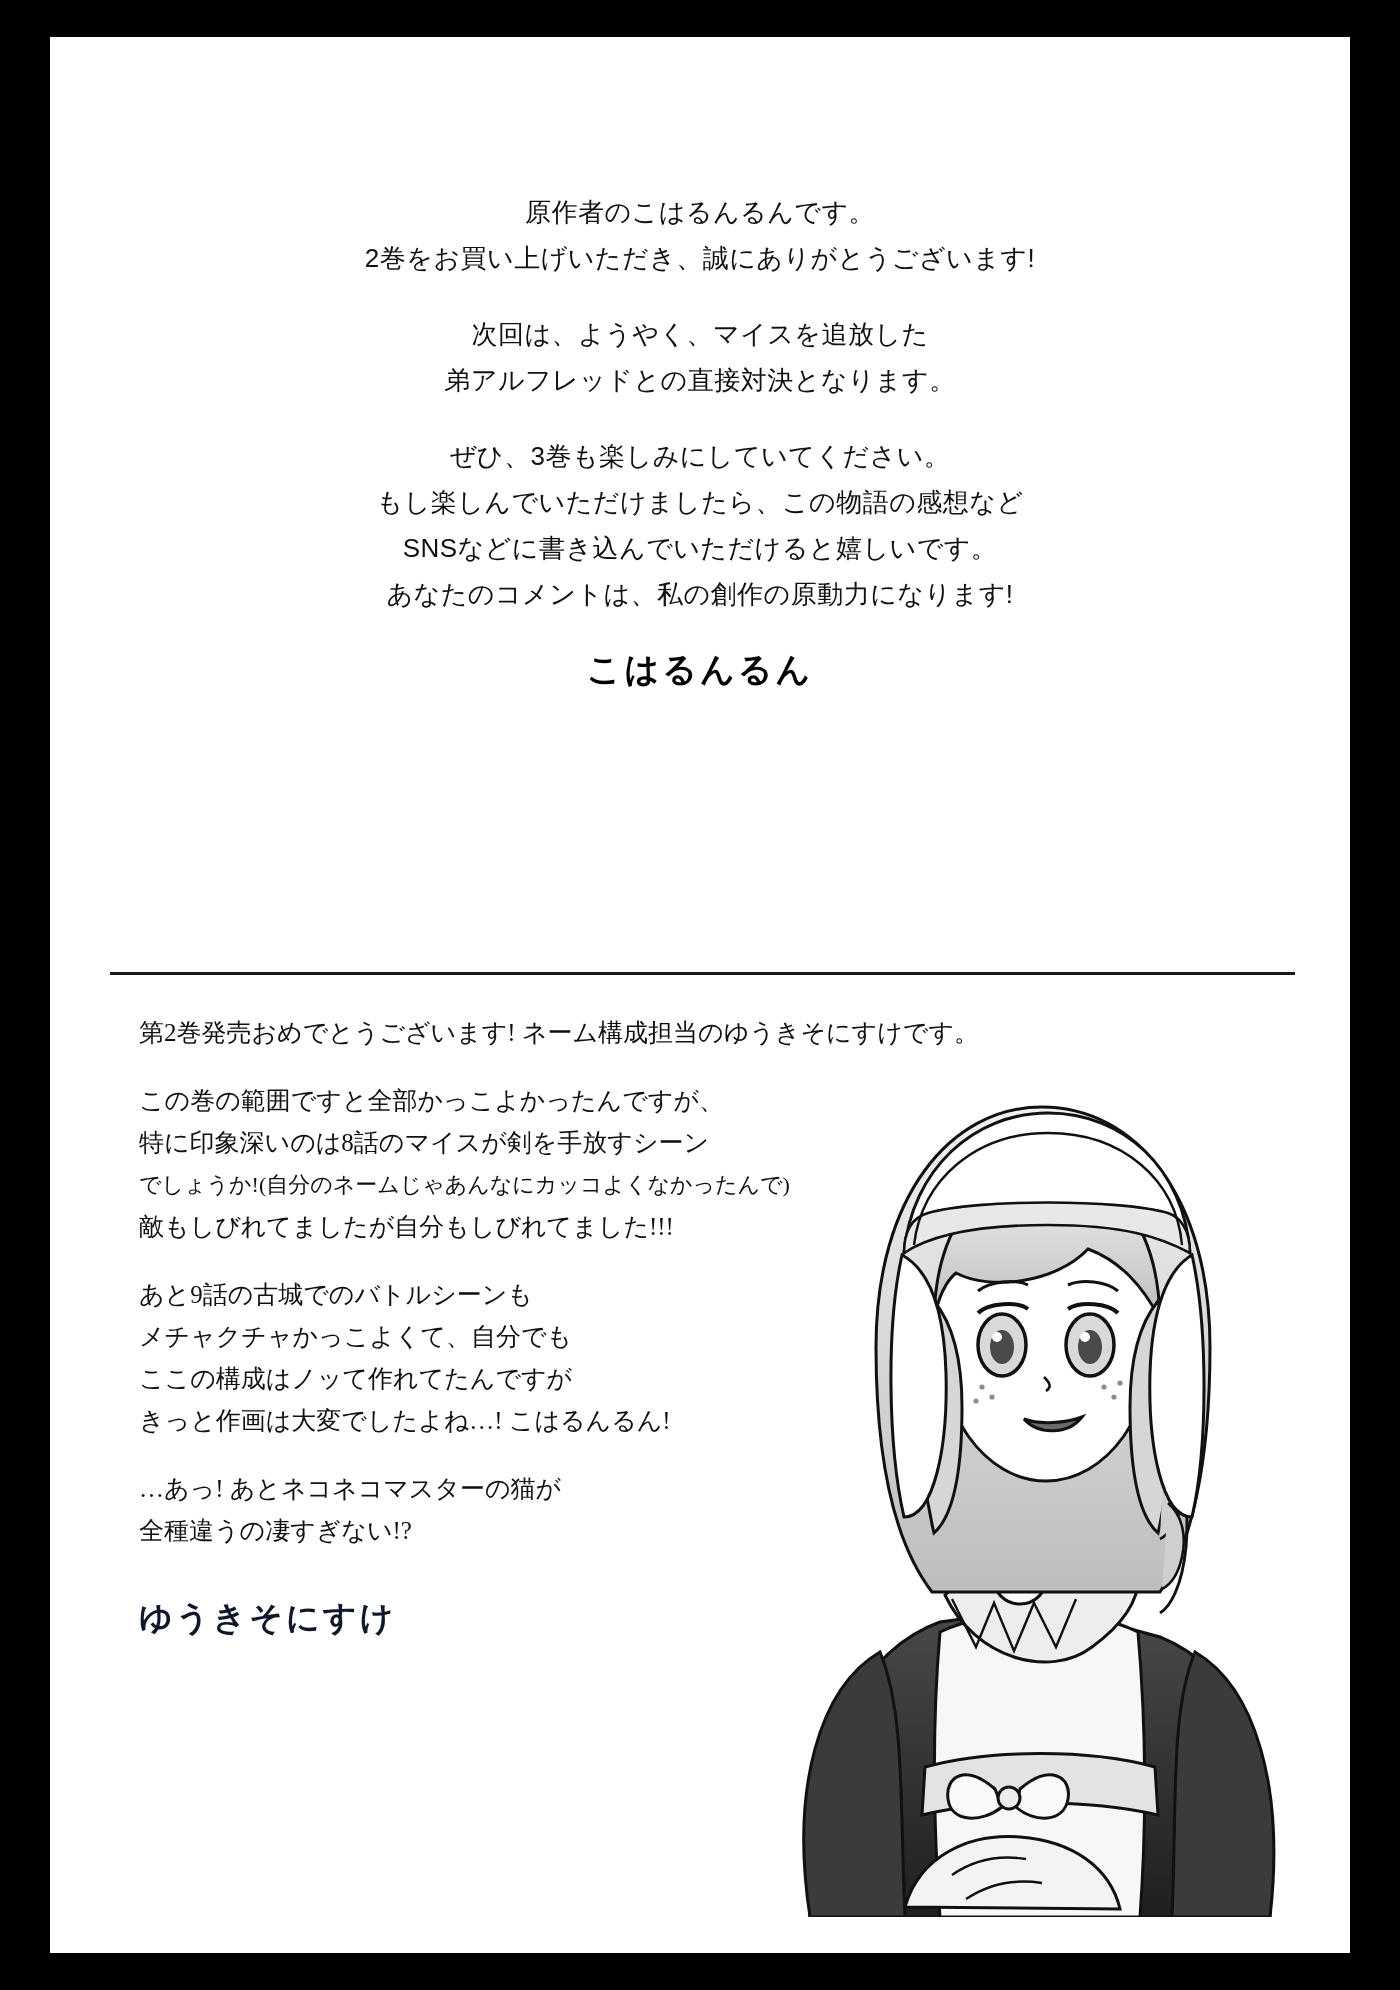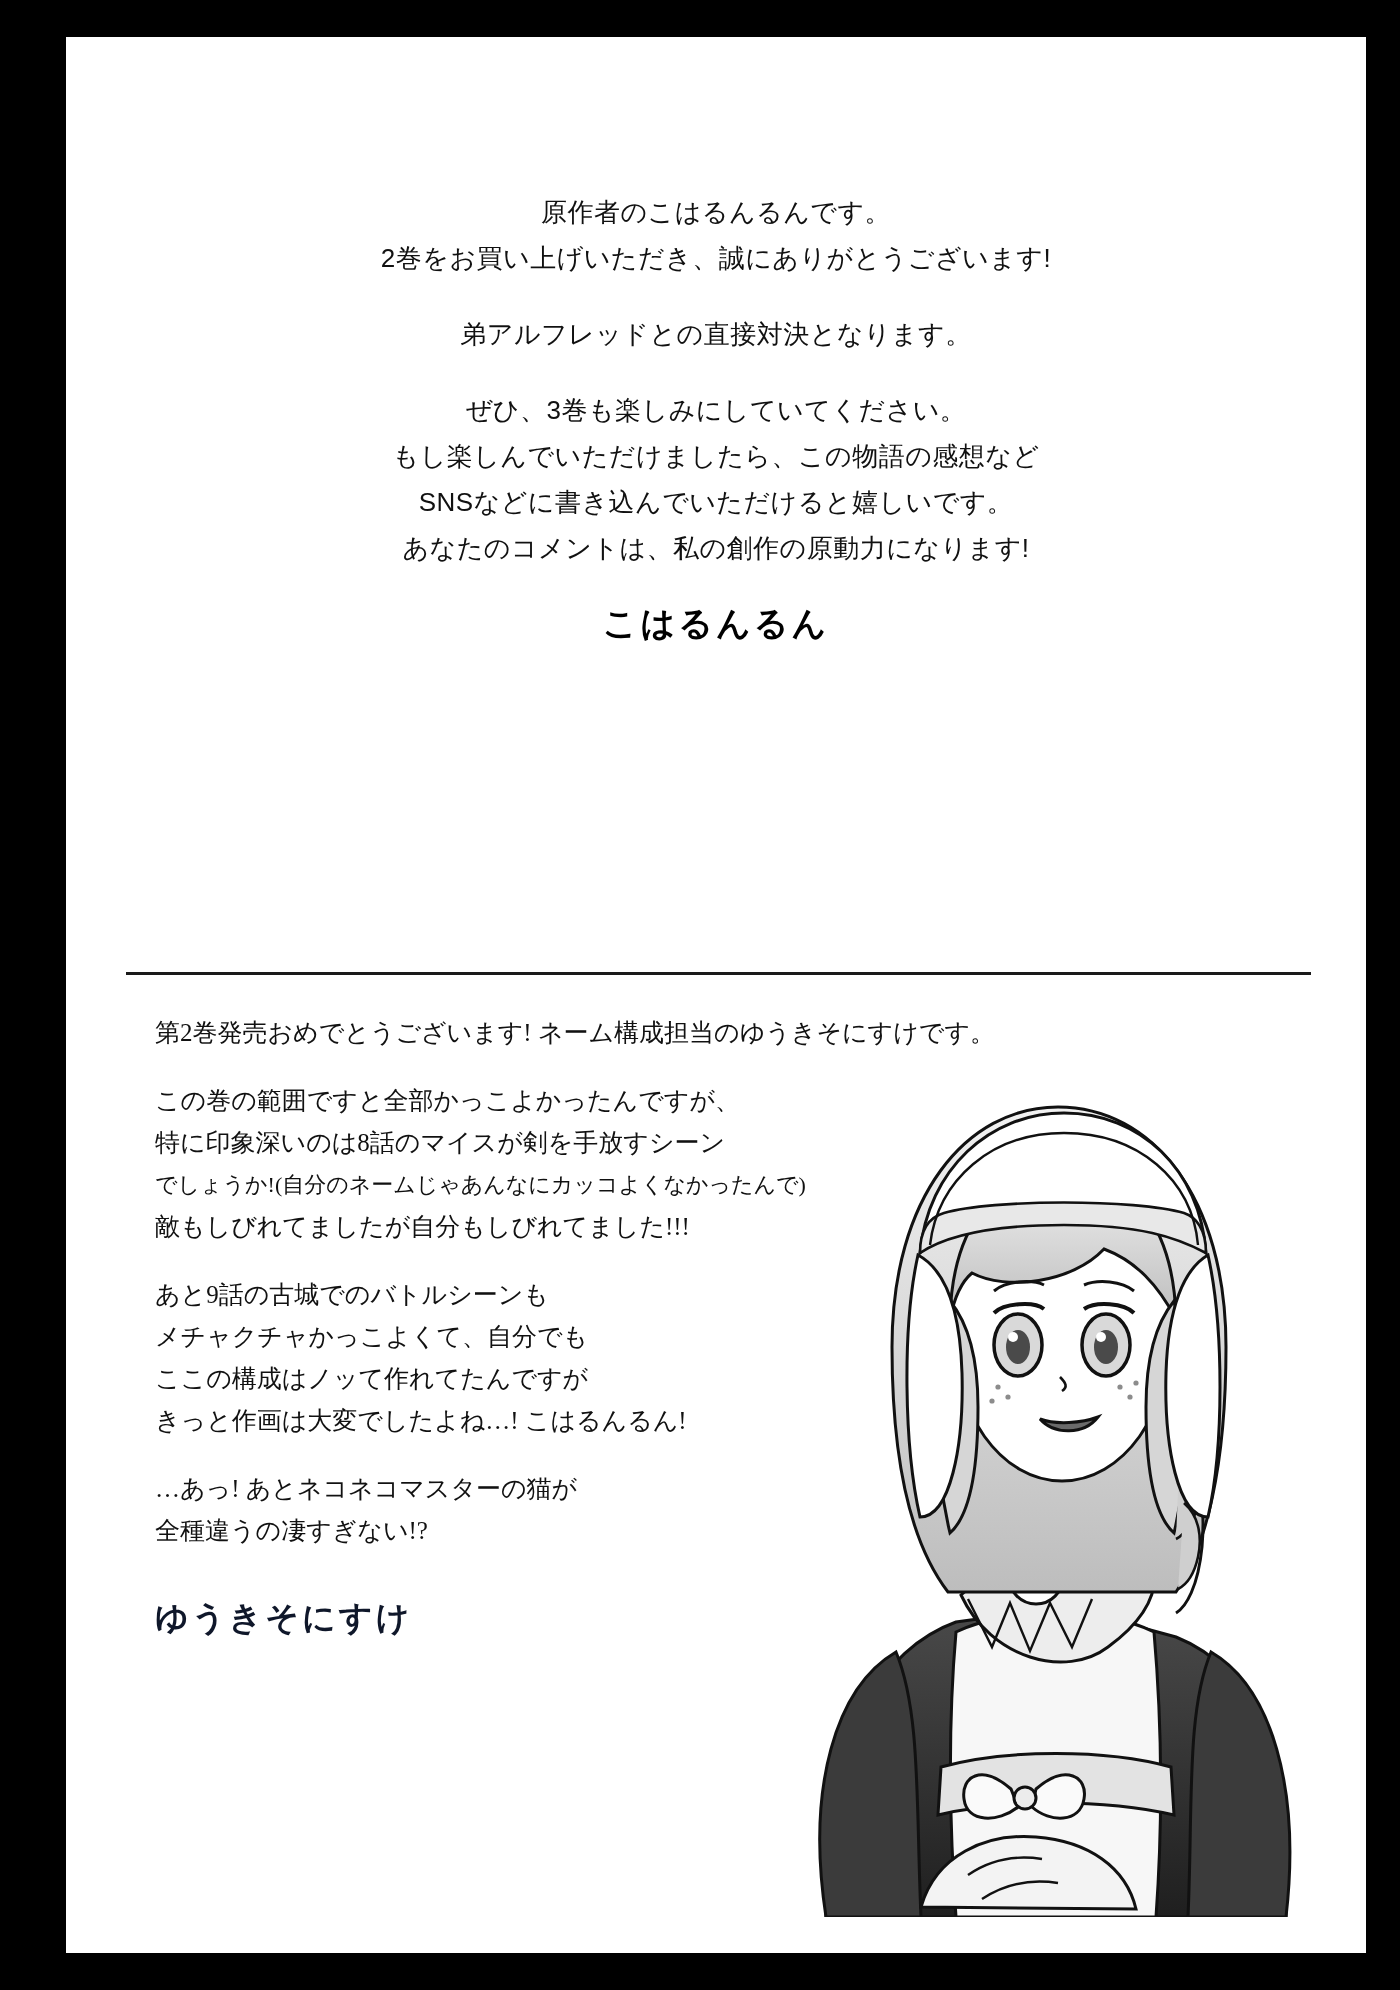--- a/index.html
+++ b/index.html
@@ -13,21 +13,20 @@
     overflow: hidden;
     font-family: "Liberation Sans", sans-serif;
   }
   .page {
     position: absolute;
     left: 50px;
     top: 37px;
     width: 1300px;
     height: 1916px;
     background: #ffffff;
-    margin-left: 16px;
   }
   .afterword-top {
     position: absolute;
     left: 0;
     top: 0;
     width: 100%;
     text-align: center;
   }
   .block {
     margin: 0;
@@ -101,20 +100,21 @@
 
 <div class="page">
 
   <div class="afterword-top" id="author-section">
       <div style="position: absolute; left: 0px; top: 152px; width: 100%;">
         <div class="block para">
           <div class="line">原作者のこはるんるんです。</div>
           <div class="line">2巻をお買い上げいただき、誠にありがとうございます!</div>
         </div>
         <div class="block para">
+          <div class="line">次回は、ようやく、マイスを追放した</div>
           <div class="line">弟アルフレッドとの直接対決となります。</div>
         </div>
         <div class="block para">
           <div class="line">ぜひ、3巻も楽しみにしていてください。</div>
           <div class="line">もし楽しんでいただけましたら、この物語の感想など</div>
           <div class="line">SNSなどに書き込んでいただけると嬉しいです。</div>
           <div class="line">あなたのコメントは、私の創作の原動力になります!</div>
         </div>
         <div class="signature" style="margin-top: 24px;">こはるんるん</div>
       </div>

